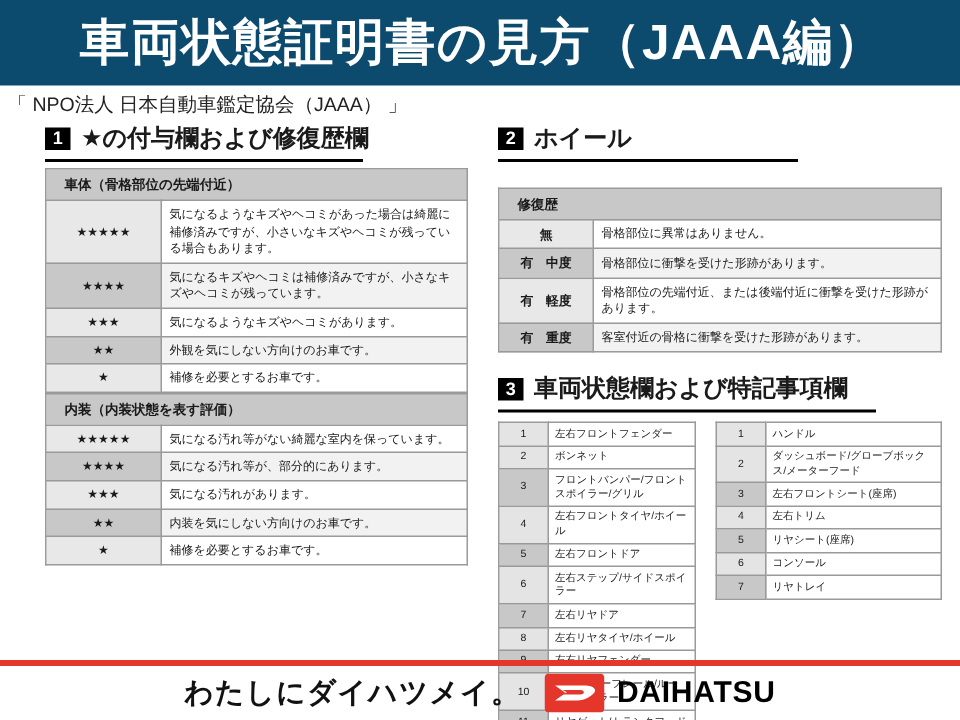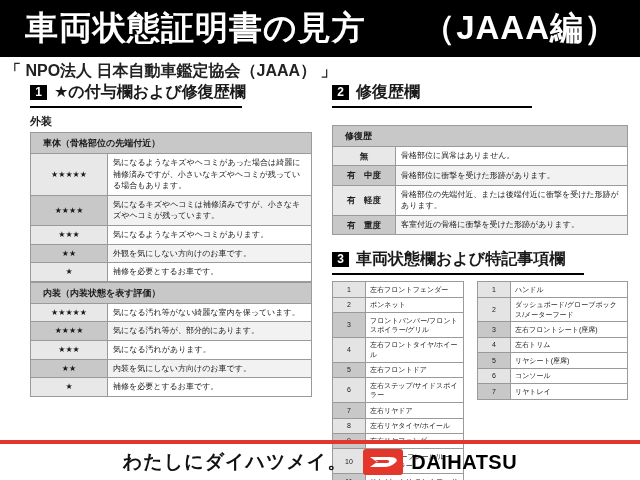--- a/index.html
+++ b/index.html
@@ -1,25 +1,25 @@
 <!DOCTYPE html>
 <html><head>
 <meta charset="utf-8">
 <style>
   html,body{margin:0;padding:0;background:#fff;}
   .page{position:relative;width:640px;height:480px;background:#ffffff;overflow:hidden;
         font-family:"Liberation Sans","DejaVu Sans",sans-serif;color:#1a1a1a;}
 
   
-  .banner{position:absolute;top:0;left:0;width:640px;height:57px;background:#000000;
-          display:flex;align-items:center;justify-content:space-between;
+  .banner{position:absolute;top:0;left:0;width:640px;height:57px;background:#0c4a6e;
+          display:flex;align-items:center;justify-content:center;
           padding:0 22px 0 25px;box-sizing:border-box;}
   .banner .ttl{color:#fff;font-size:33px;font-weight:800;letter-spacing:1px;white-space:nowrap;}
 
-  .subtitle{position:absolute;top:61px;left:5px;font-size:16px;font-weight:700;color:#222;}
+  .subtitle{position:absolute;top:61px;left:5px;font-size:13px;font-weight:400;color:#222;}
 
   
   .sec-head{display:flex;align-items:center;gap:7px;border-bottom:2.5px solid #000;
             padding-bottom:3px;margin-bottom:4px;}
   .sec-num{background:#000;color:#fff;font-size:12px;font-weight:800;width:17px;height:15px;
            line-height:15px;text-align:center;flex:0 0 auto;}
   .sec-title{font-size:16px;font-weight:800;white-space:nowrap;}
 
   .col-left{position:absolute;left:30px;top:82px;width:282px;}
   .col-right{position:absolute;left:332px;top:82px;width:296px;}
@@ -68,21 +68,20 @@
 
   <div class="subtitle">「 NPO法人 日本自動車鑑定協会（JAAA） 」</div>
 
   <div class="col-left">
 
     <div class="sec-head" style="width:212px;">
       <span class="sec-num">1</span>
       <span class="sec-title">★の付与欄および修復歴欄</span>
     </div>
 
-    <div class="grp-label">外装</div>
 
     <table class="tbl">
       <thead>
         <tr>
             <th colspan="2">車体（骨格部位の先端付近）</th>
           </tr>
       </thead>
       <tbody>
 
       <tr>
@@ -138,21 +137,21 @@
           <td class="desc-cell">補修を必要とするお車です。</td>
         </tr>
         </tbody>
     </table>
   </div>
 
   <div class="col-right">
 
     <div class="sec-head" style="width:200px;">
       <span class="sec-num">2</span>
-      <span class="sec-title">修復歴欄</span>
+      <span class="sec-title">ホイール</span>
     </div>
 
     <table class="tbl repair-tbl" style="margin-top:17px;">
       <thead>
         <tr>
             <th colspan="2">修復歴</th>
           </tr>
       </thead>
       <tbody>
 

